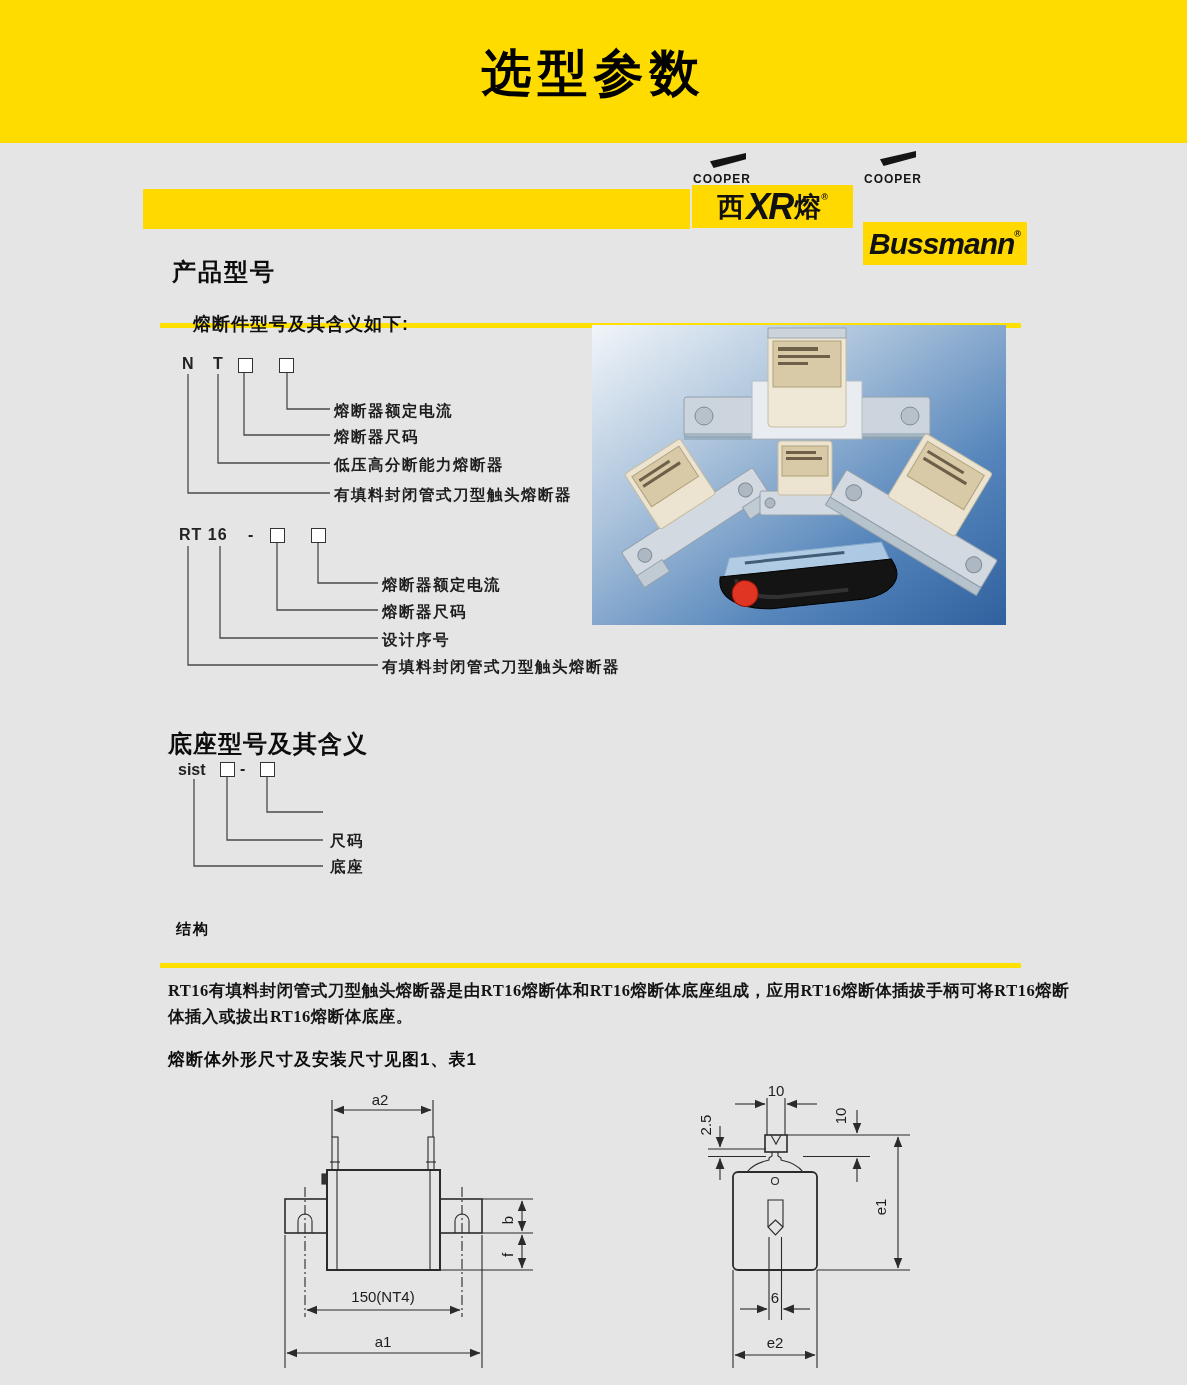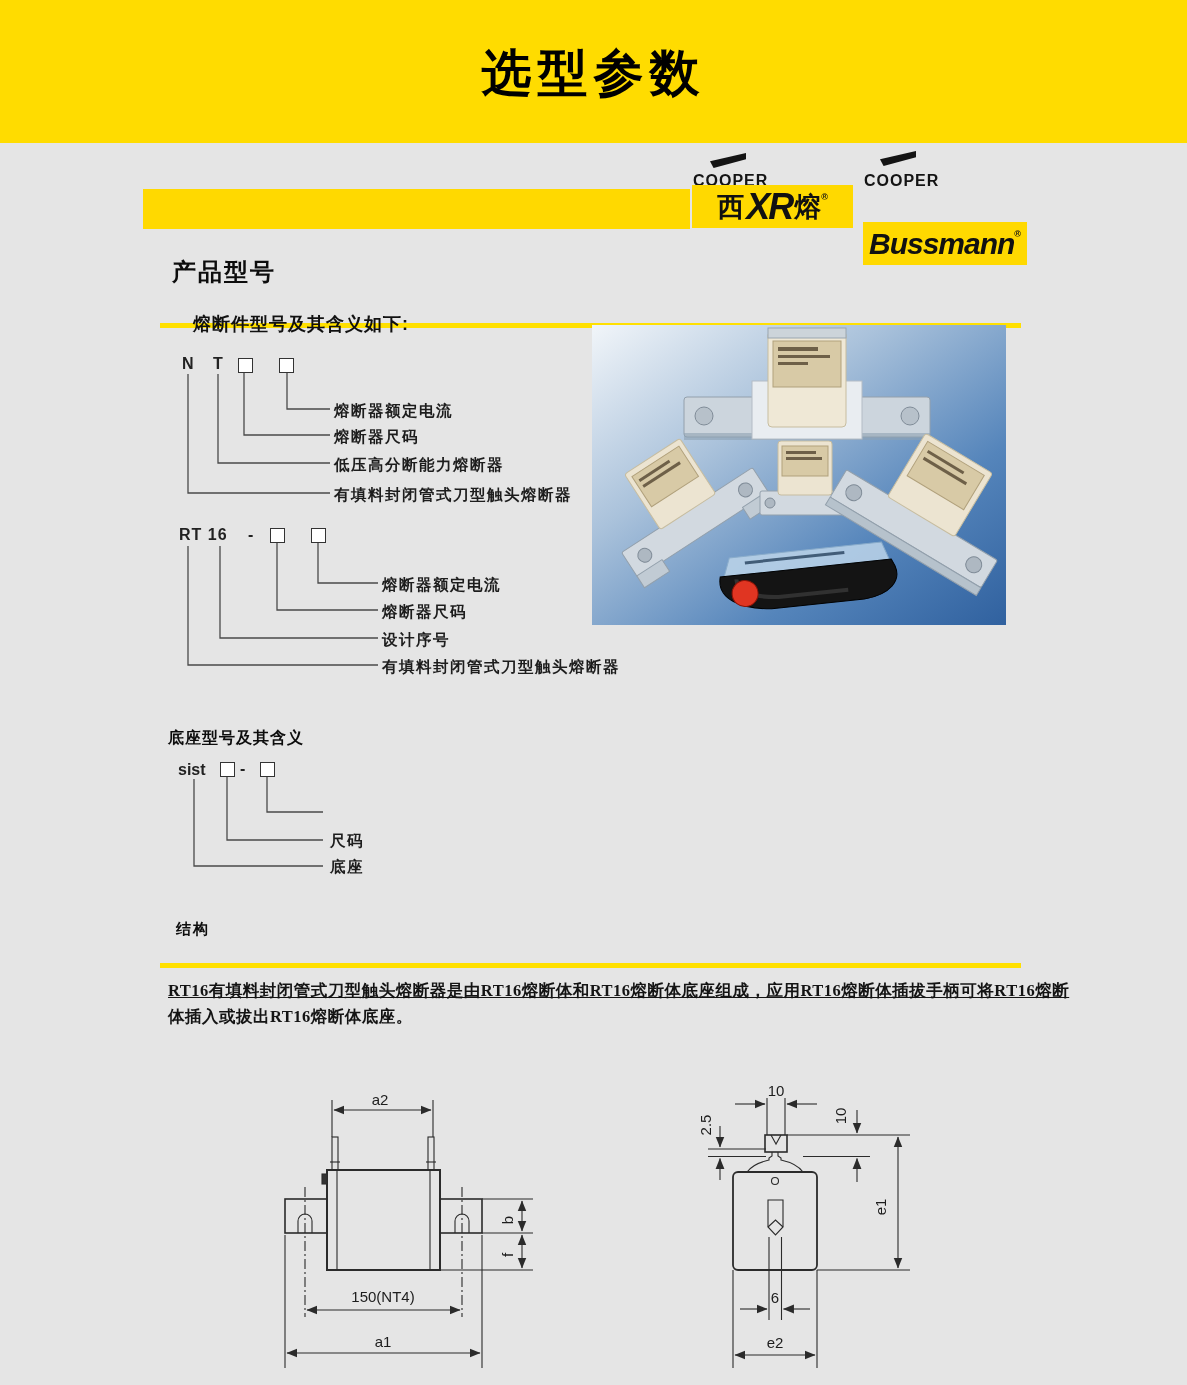--- a/index.html
+++ b/index.html
@@ -6,21 +6,21 @@
   #page{position:relative;width:1187px;height:1385px;background:#e5e5e5;overflow:hidden;
         font-family:"Liberation Sans",sans-serif;color:#111;}
   .abs{position:absolute;}
   
   .band{left:0;top:0;width:1187px;height:143px;background:#ffdc00;}
   .page-title{left:0;top:40px;width:1187px;text-align:center;font-size:50px;font-weight:800;
               letter-spacing:6px;color:#000;}
   
   .brandbar{left:143px;top:189px;width:547px;height:40px;background:#ffd900;}
   .logo-block{height:43px;background:#ffd900;display:flex;align-items:center;justify-content:center;}
-  .cooper-text{font-size:16px;font-weight:700;letter-spacing:1px;color:#141414;}
+  .cooper-text{font-size:12px;font-weight:700;letter-spacing:1px;color:#141414;}
   .flag{width:36px;height:15px;background:#141414;clip-path:polygon(0 55%,100% 0,100% 42%,10% 100%);}
   .xr-cn{font-size:27px;font-weight:800;color:#111;}
   .xr-mark{font-size:36px;font-weight:800;font-style:italic;color:#111;letter-spacing:-2px;margin:0 2px;}
   .reg{font-size:9px;font-weight:700;vertical-align:top;position:relative;top:-10px;}
   .bussmann-text{font-size:30px;font-weight:800;font-style:italic;letter-spacing:-1px;color:#111;}
   
   .h-main{font-size:24px;font-weight:800;letter-spacing:2px;color:#0d0d0d;}
   .h-sub{font-size:18px;font-weight:800;letter-spacing:1px;color:#0d0d0d;}
   .divider{height:5px;background:#ffe000;}
   
@@ -165,40 +165,41 @@
     <g transform="translate(215,255) rotate(-6)">
       <path d="M-75,-30 L78,-30 L84,-12 L-82,-12 Z" fill="#bdd5ea" opacity="0.85" stroke="#8fb0cc"></path>
       <rect x="-60" y="-25" width="100" height="3" fill="#27415c" opacity="0.8"></rect>
       <path d="M-86,-12 C-92,10 -68,22 -38,25 L55,25 C82,23 94,10 89,-5 L86,-12 Z" fill="#141414" stroke="#000"></path>
       <path d="M-70,-8 C-72,4 -55,12 -30,14 L40,14" fill="none" stroke="#3d3d3d" stroke-width="4" opacity="0.7"></path>
       <circle cx="-63" cy="7" r="13" fill="#e03522" stroke="#8d1408"></circle>
     </g>
   </svg>
 
   <div class="abs" style="left:148px;top:700px;width:760px;height:200px;">
-    <div class="abs h-sub" style="left:20px;top:28px;font-size:16px;">底座型号及其含义</div>
+    <div class="abs h-sub" style="left:20px;top:28px;font-size:24px;">底座型号及其含义</div>
     <span class="abs model-char" style="left:30px;top:61px;letter-spacing:0;">sist</span>
     <div class="abs mbox" style="left:72px;top:62px;"></div>
     <span class="abs model-char" style="left:92px;top:60px;">-</span>
     <div class="abs mbox" style="left:112px;top:62px;"></div>
     <svg class="abs diag-svg" style="left:0;top:0;" width="760" height="200">
       <g stroke="#4a4a4a" stroke-width="1.3" fill="none">
         <polyline points="119,77 119,112 175,112"></polyline>
         <polyline points="79,77 79,140 175,140"></polyline>
         <polyline points="46,79 46,166 175,166"></polyline>
       </g>
     </svg>
     <div class="abs diagram-label" style="left:182px;top:131px;">尺码</div>
     <div class="abs diagram-label" style="left:182px;top:157px;">底座</div>
   </div>
 
   <div class="abs h-main" style="left:176px;top:920px;font-size:15px;">结构</div>
   <div class="abs divider" style="left:160px;top:963px;width:861px;"></div>
-  <div class="abs para-line" style="left:168px;top:980px;text-decoration:underline;">RT16有填料封闭管式刀型触头熔断器是由RT16熔断体和RT16熔断体底座组成，应用RT16熔断体插拔手柄可将RT16熔断</div>
+  <div class="abs para-line" style="left:168px;top:980px;">RT16有填料封闭管式刀型触头熔断器是由RT16熔断体和RT16熔断体底座组成，应用RT16熔断体插拔手柄可将RT16熔断</div>
   <div class="abs para-line" style="left:168px;top:1006px;">体插入或拔出RT16熔断体底座。</div>
+  <div class="abs fig-note" style="left:168px;top:1048px;">熔断体外形尺寸及安装尺寸见图1、表1</div>
 
   <svg class="abs" style="left:270px;top:1085px;" width="275" height="300">
     <defs>
       <marker id="arL" viewBox="0 0 10 10" refX="9.5" refY="5" markerWidth="10" markerHeight="10" orient="auto-start-reverse">
         <path d="M0,1 L10,5 L0,9 z" fill="#2b2b2b"></path>
       </marker>
     </defs>
     <g stroke="#2b2b2b" stroke-width="1.1" fill="none">
 
       <line x1="62" y1="15" x2="62" y2="52"></line>

